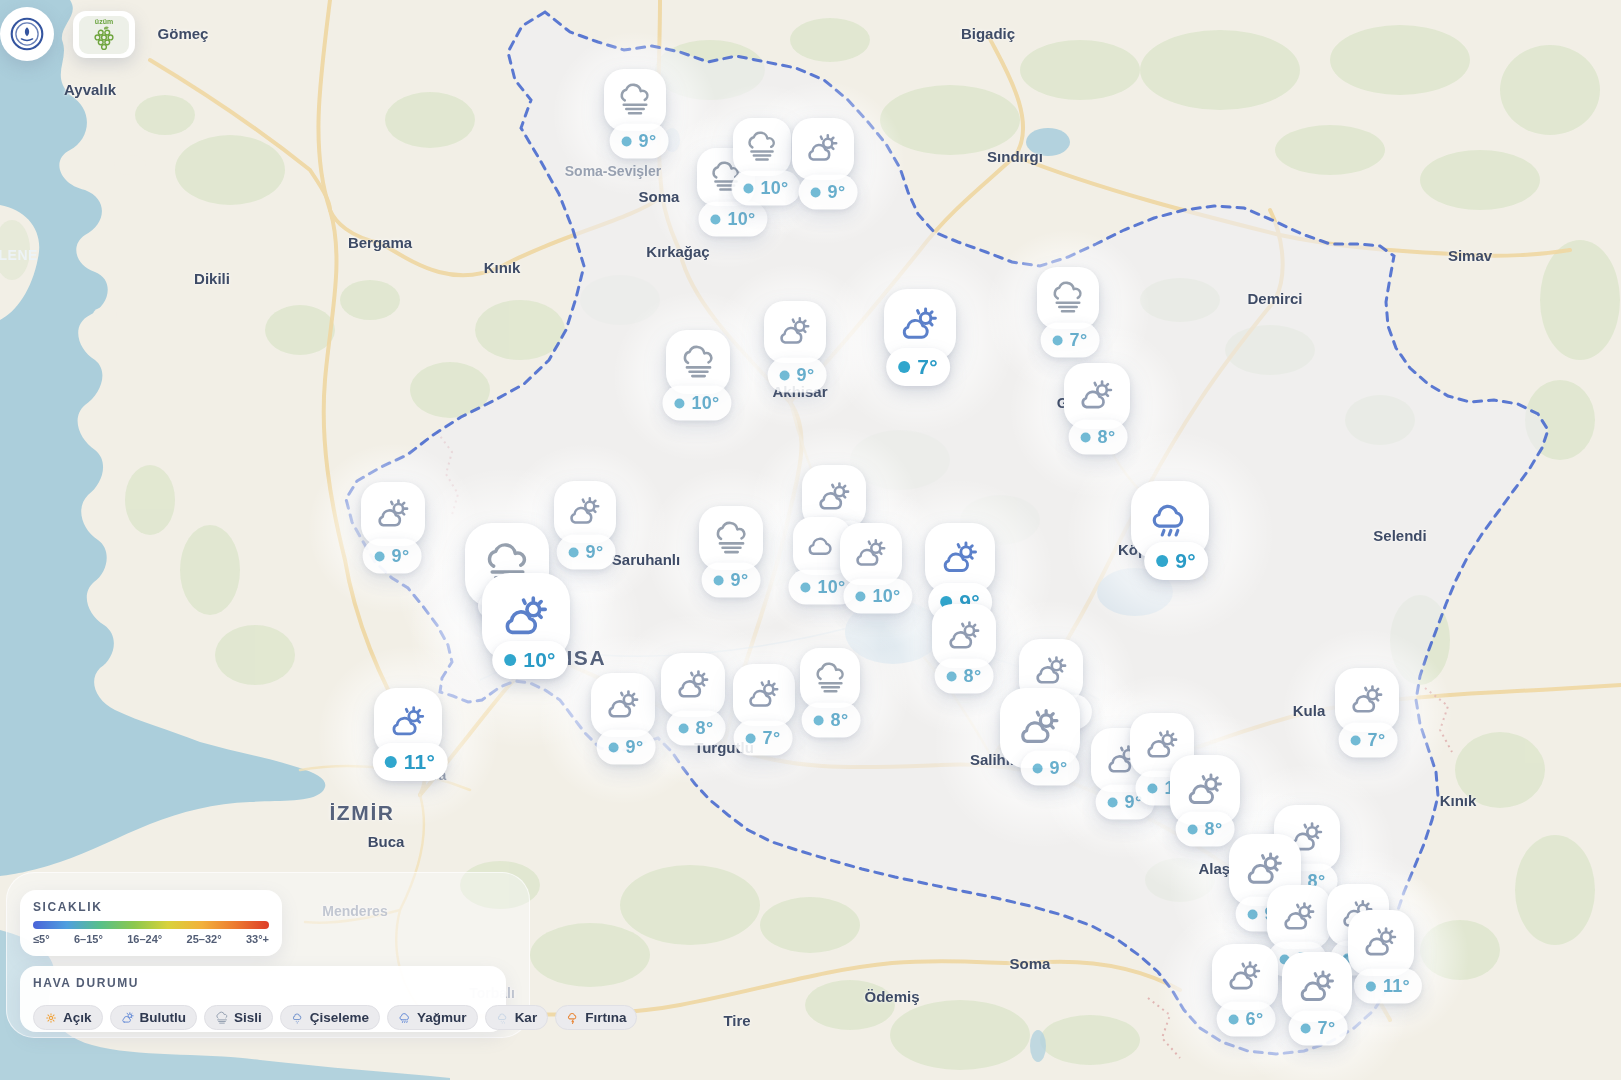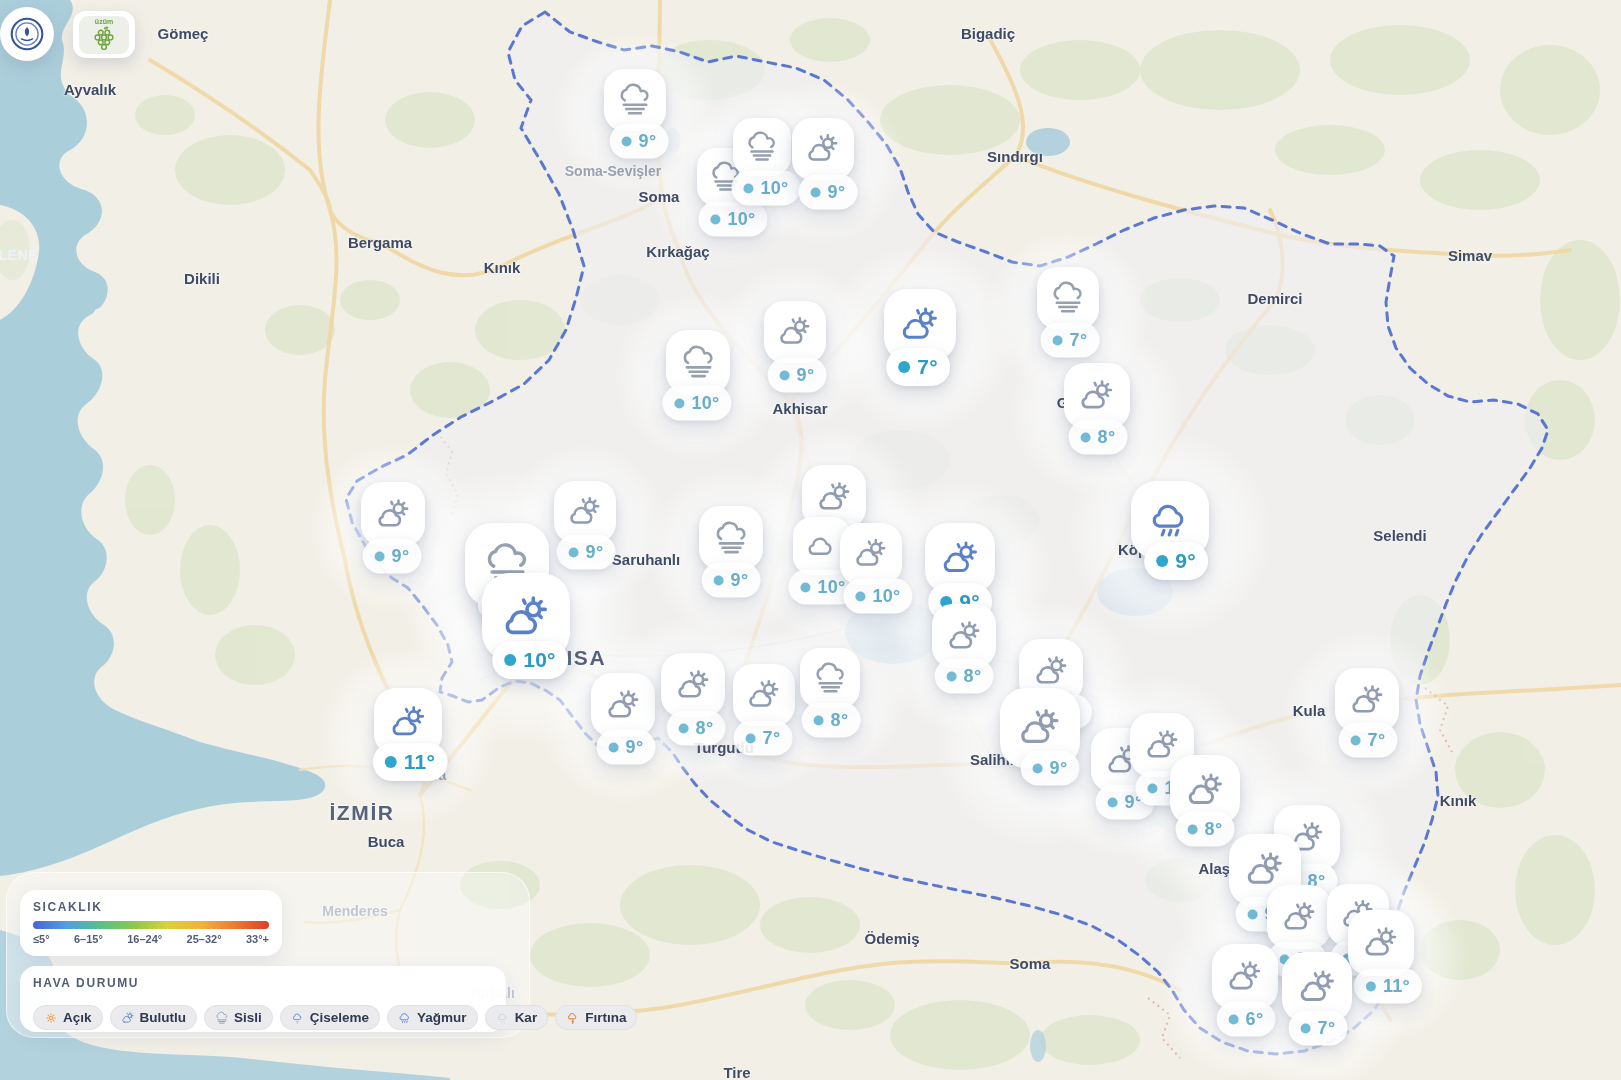--- a/index.html
+++ b/index.html
@@ -267,45 +267,45 @@
     </div>
 <div id="labels">
       <div class="maplabel city" style="left: 183px; top: 33px;">Gömeç</div>
       <div class="maplabel city" style="left: 90px; top: 89px;">Ayvalık</div>
       <div class="maplabel city" style="left: 988px; top: 33px;">Bigadiç</div>
       <div class="maplabel city" style="left: 1015px; top: 156px;">Sındırgı</div>
       <div class="maplabel city" style="left: 1275px; top: 298px;">Demirci</div>
       <div class="maplabel city" style="left: 1470px; top: 255px;">Simav</div>
       <div class="maplabel city-water" style="left: 16px; top: 255px;">ILENE</div>
       <div class="maplabel city" style="left: 380px; top: 242px;">Bergama</div>
-      <div class="maplabel city" style="left: 202px; top: 278px;">Dikili</div>
+      <div class="maplabel city" style="left: 212px; top: 278px;">Dikili</div>
       <div class="maplabel city" style="left: 502px; top: 267px;">Kınık</div>
       <div class="maplabel city-faded" style="left: 613px; top: 171px;">Soma-Sevişler</div>
       <div class="maplabel city" style="left: 659px; top: 196px;">Soma</div>
       <div class="maplabel city" style="left: 678px; top: 251px;">Kırkağaç</div>
-      <div class="maplabel city" style="left: 800px; top: 408px;">Akhisar</div>
+      <div class="maplabel city" style="left: 800px; top: 391px;">Akhisar</div>
       <div class="maplabel city" style="left: 1083px; top: 402px;">Gördes</div>
       <div class="maplabel city" style="left: 1155px; top: 549px;">Köprübaşı</div>
       <div class="maplabel city" style="left: 1400px; top: 535px;">Selendi</div>
       <div class="maplabel city" style="left: 646px; top: 559px;">Saruhanlı</div>
       <div class="maplabel city-lg" style="left: 560px; top: 658px;">MANISA</div>
       <div class="maplabel city" style="left: 724px; top: 747px;">Turgutlu</div>
       <div class="maplabel city" style="left: 992px; top: 759px;">Salihli</div>
       <div class="maplabel city" style="left: 1309px; top: 710px;">Kula</div>
       <div class="maplabel city" style="left: 1228px; top: 868px;">Alaşehir</div>
       <div class="maplabel city" style="left: 1340px; top: 957px;">Sarıgöl</div>
       <div class="maplabel city" style="left: 1458px; top: 800px;">Kınık</div>
       <div class="maplabel city-lg" style="left: 362px; top: 813px;">İZMİR</div>
       <div class="maplabel city" style="left: 386px; top: 841px;">Buca</div>
       <div class="maplabel city-faded" style="left: 418px; top: 775px;">Bornova</div>
       <div class="maplabel city-faded" style="left: 355px; top: 911px;">Menderes</div>
       <div class="maplabel city-faded" style="left: 492px; top: 993px;">Torbalı</div>
-      <div class="maplabel city" style="left: 892px; top: 938px;">Ödemiş</div>
+      <div class="maplabel city" style="left: 892px; top: 996px;">Ödemiş</div>
       <div class="maplabel city" style="left: 1030px; top: 963px;">Soma</div>
-      <div class="maplabel city" style="left: 737px; top: 1072px;">Tire</div>
+      <div class="maplabel city" style="left: 737px; top: 1020px;">Tire</div>
     </div>
 <div id="markers">
       <div class="marker fogc" style="width: 62px; height: 62px; left: 635px; top: 100px;">
         <svg class="micon" width="36" height="36">
           <use href="#i-fog"></use>
         </svg>
       </div>
       <div class="badge faded" style="left: 639px; top: 141px;">
         <span class="dot"></span>
         <span class="t">9°</span>

